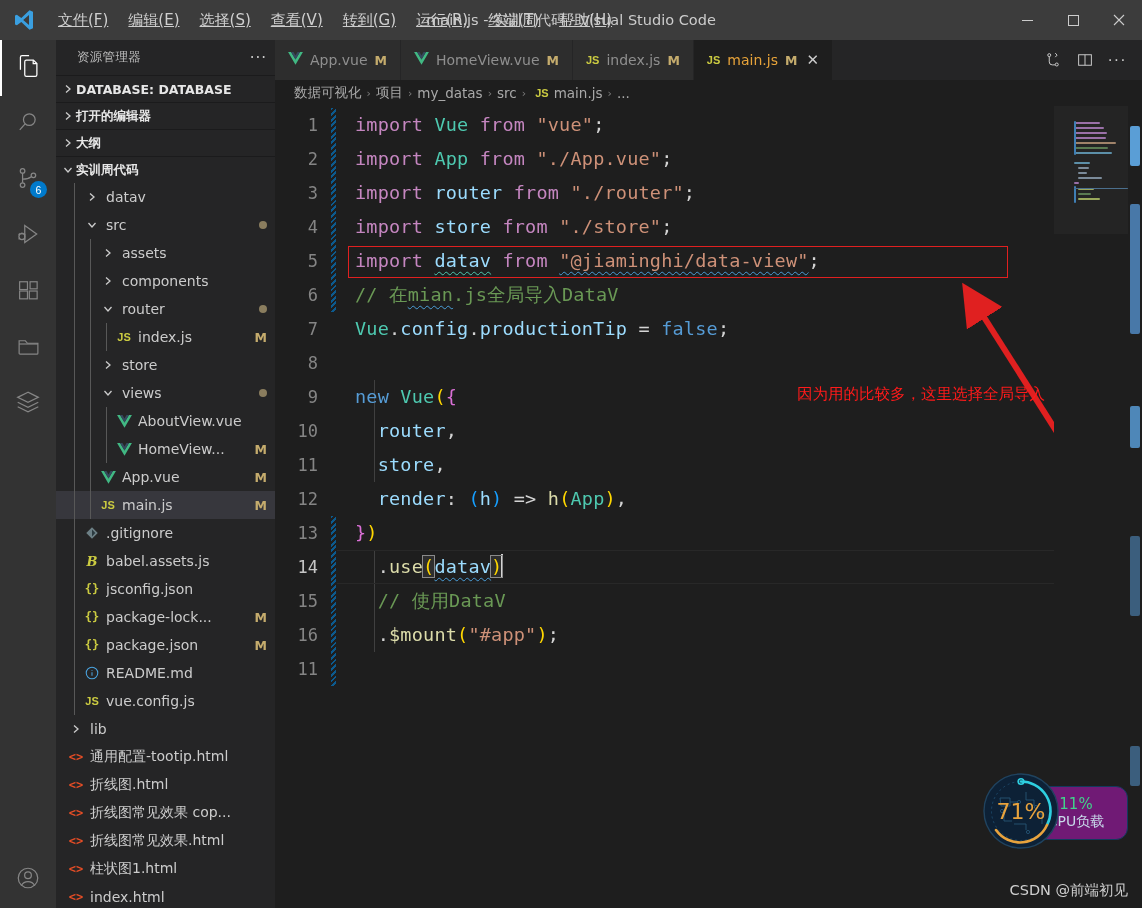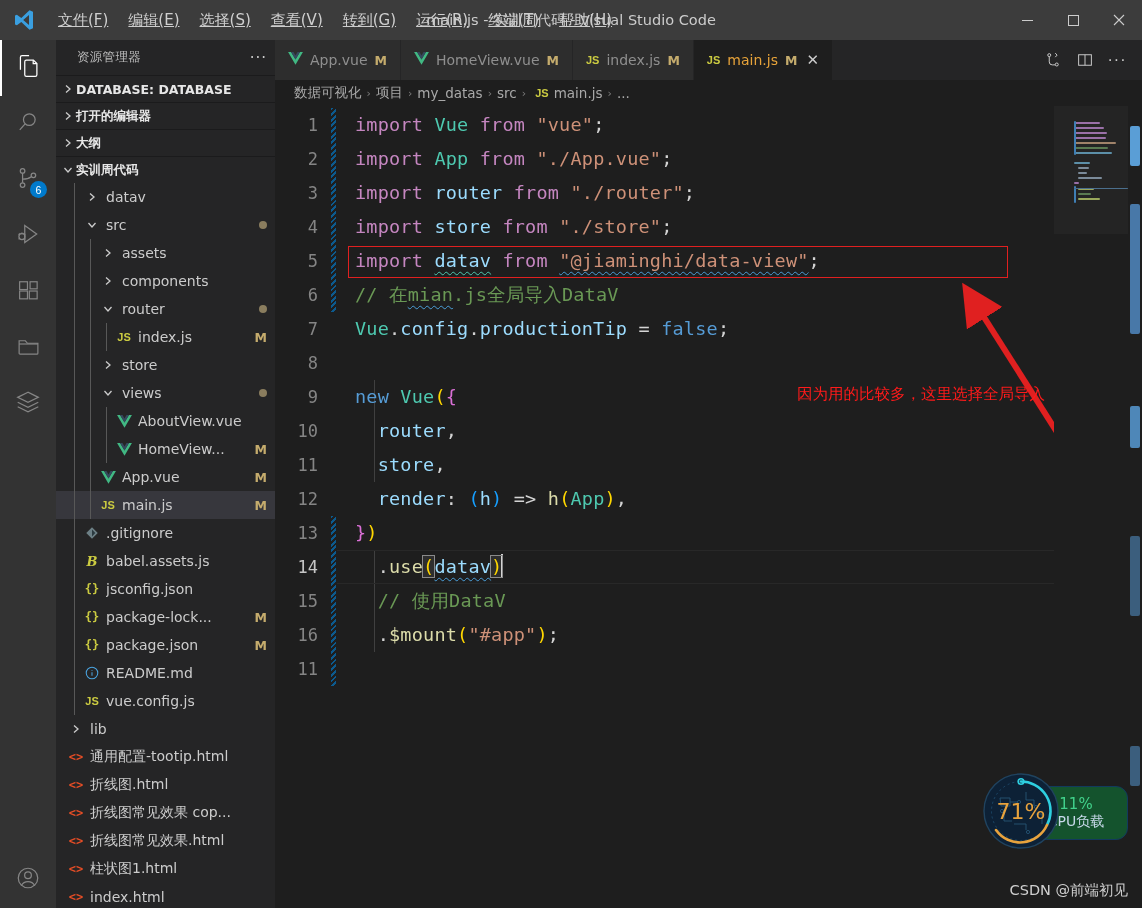--- a/index.html
+++ b/index.html
@@ -210,21 +210,21 @@
   }
   .mm-line { position: absolute; height: 2px; border-radius: 1px; }
   .mm-slider { position: absolute; left: 0; right: 0; top: 0; height: 128px; background: rgba(121,121,121,0.08); }
   .scroll-decor { position: absolute; right: 0; top: 0; bottom: 0; width: 14px; background: #1e1e1e; }
   .scroll-thumb { position: absolute; right: 2px; width: 10px; border-radius: 2px; background: #4a7aa8; }
 
   
   .cpu-widget { position: absolute; right: 12px; bottom: 58px; width: 150px; height: 78px; }
   .cpu-panel {
     position: absolute; left: 44px; top: 14px; width: 104px; height: 54px;
-    background: #14532d; border-radius: 12px;
+    background: #701a75; border-radius: 12px;
     display: flex; flex-direction: column; align-items: center; justify-content: center;
     border: 1px solid #123a5e;
   }
   .cpu-pct { color: #41d18b; font-size: 15px; font-family: "DejaVu Sans", sans-serif; }
   .cpu-label { color: #c8d9ea; font-size: 14px; font-family: "DejaVu Sans", sans-serif; }
   .cpu-gauge { position: absolute; left: 0; top: 0; width: 82px; height: 78px; }
   .cpu-gauge-text {
     position: absolute; left: 0; top: 0; width: 82px; height: 78px;
     display: flex; align-items: center; justify-content: center;
     color: #e8a33d; font-size: 22px; font-family: "DejaVu Sans", sans-serif;

